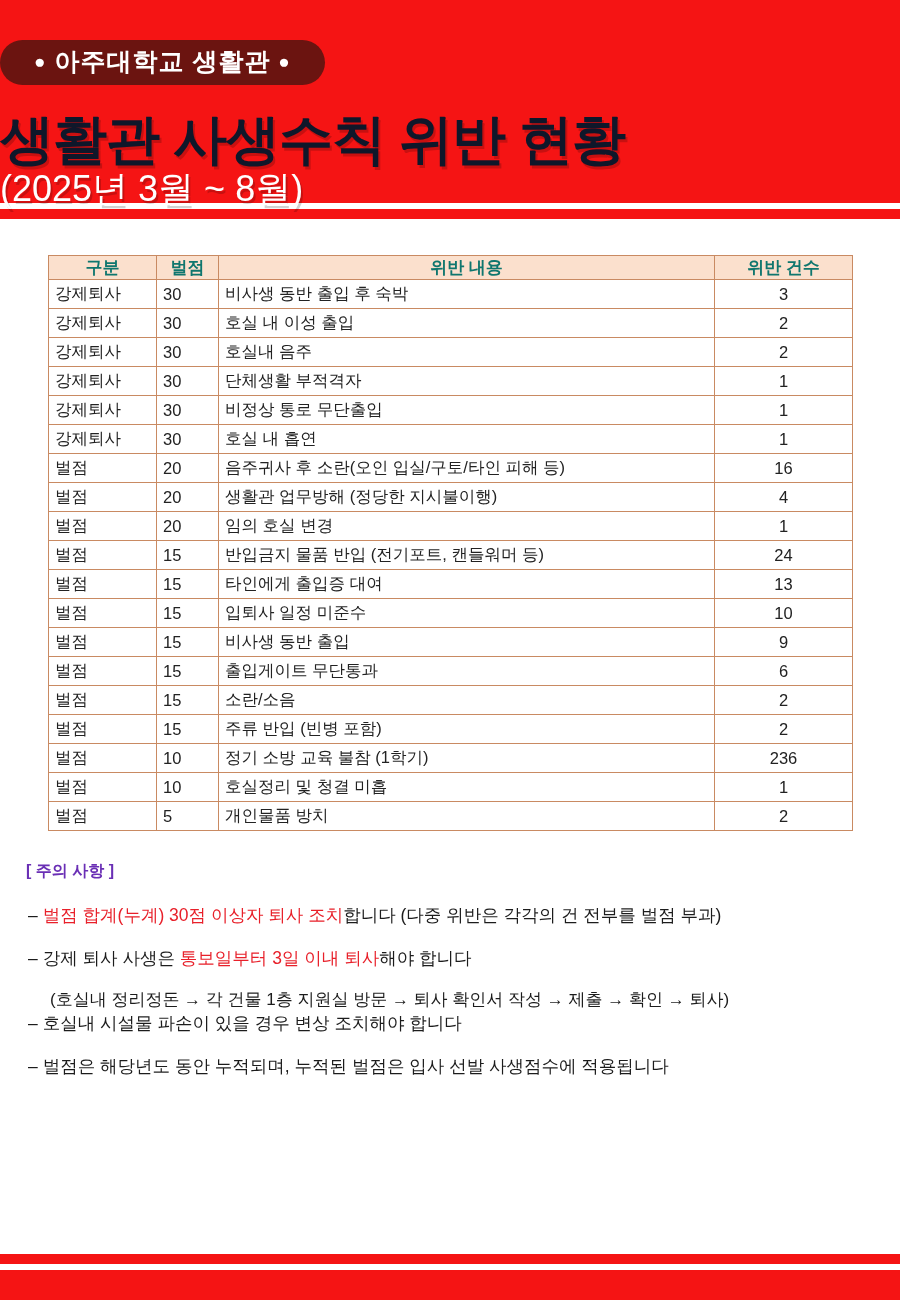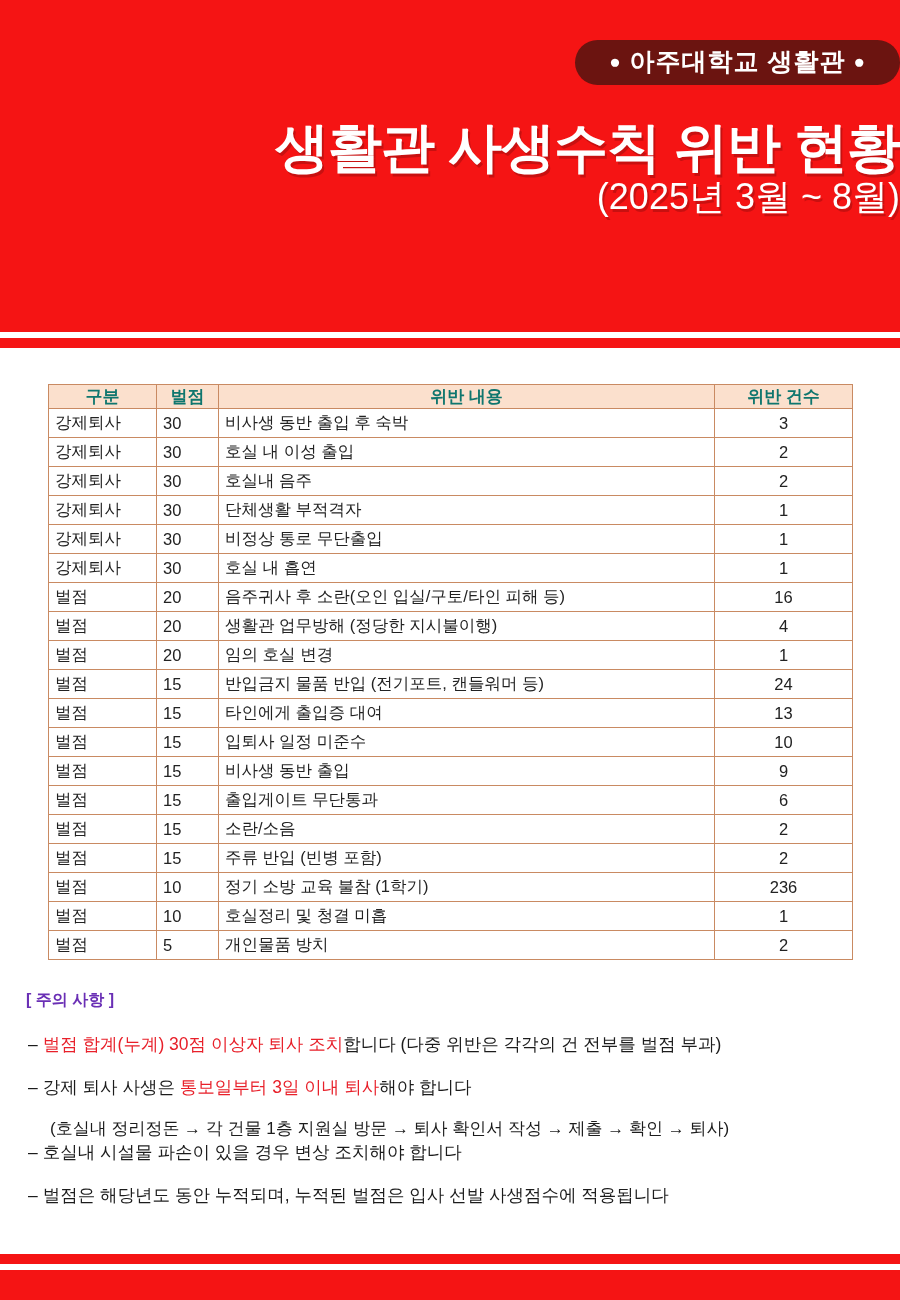--- a/index.html
+++ b/index.html
@@ -12,46 +12,46 @@
     background: #ffffff;
     font-family: "Liberation Sans", "DejaVu Sans", sans-serif;
     overflow: hidden;
     position: relative;
   }
 
   
   .header {
     background: #f51414;
     width: 900px;
-    height: 332px;
+    height: 203px;
     box-sizing: border-box;
     padding-top: 40px;
-    text-align: right;
+    text-align: left;
     position: relative;
   }
   .badge {
     display: inline-block;
     background: #6b1410;
     color: #ffffff;
     border-radius: 24px;
     padding: 9px 34px 11px 34px;
     font-size: 25px;
     font-weight: bold;
     letter-spacing: 1px;
     line-height: 1;
   }
   .badge .dot {
     font-size: 19px;
     vertical-align: 2px;
   }
   .title {
-    color: #ffffff;
+    color: #0f172a;
     font-size: 54px;
     font-weight: bold;
-    margin-top: 32px;
+    margin-top: 24px;
     letter-spacing: -1px;
     text-shadow: 2px 3px 0 rgba(0,0,0,0.18);
     line-height: 1.12;
   }
   .subtitle {
     color: #ffffff;
     font-size: 36px;
     font-weight: normal;
     text-shadow: 2px 3px 0 rgba(0,0,0,0.18);
     line-height: 1.1;

